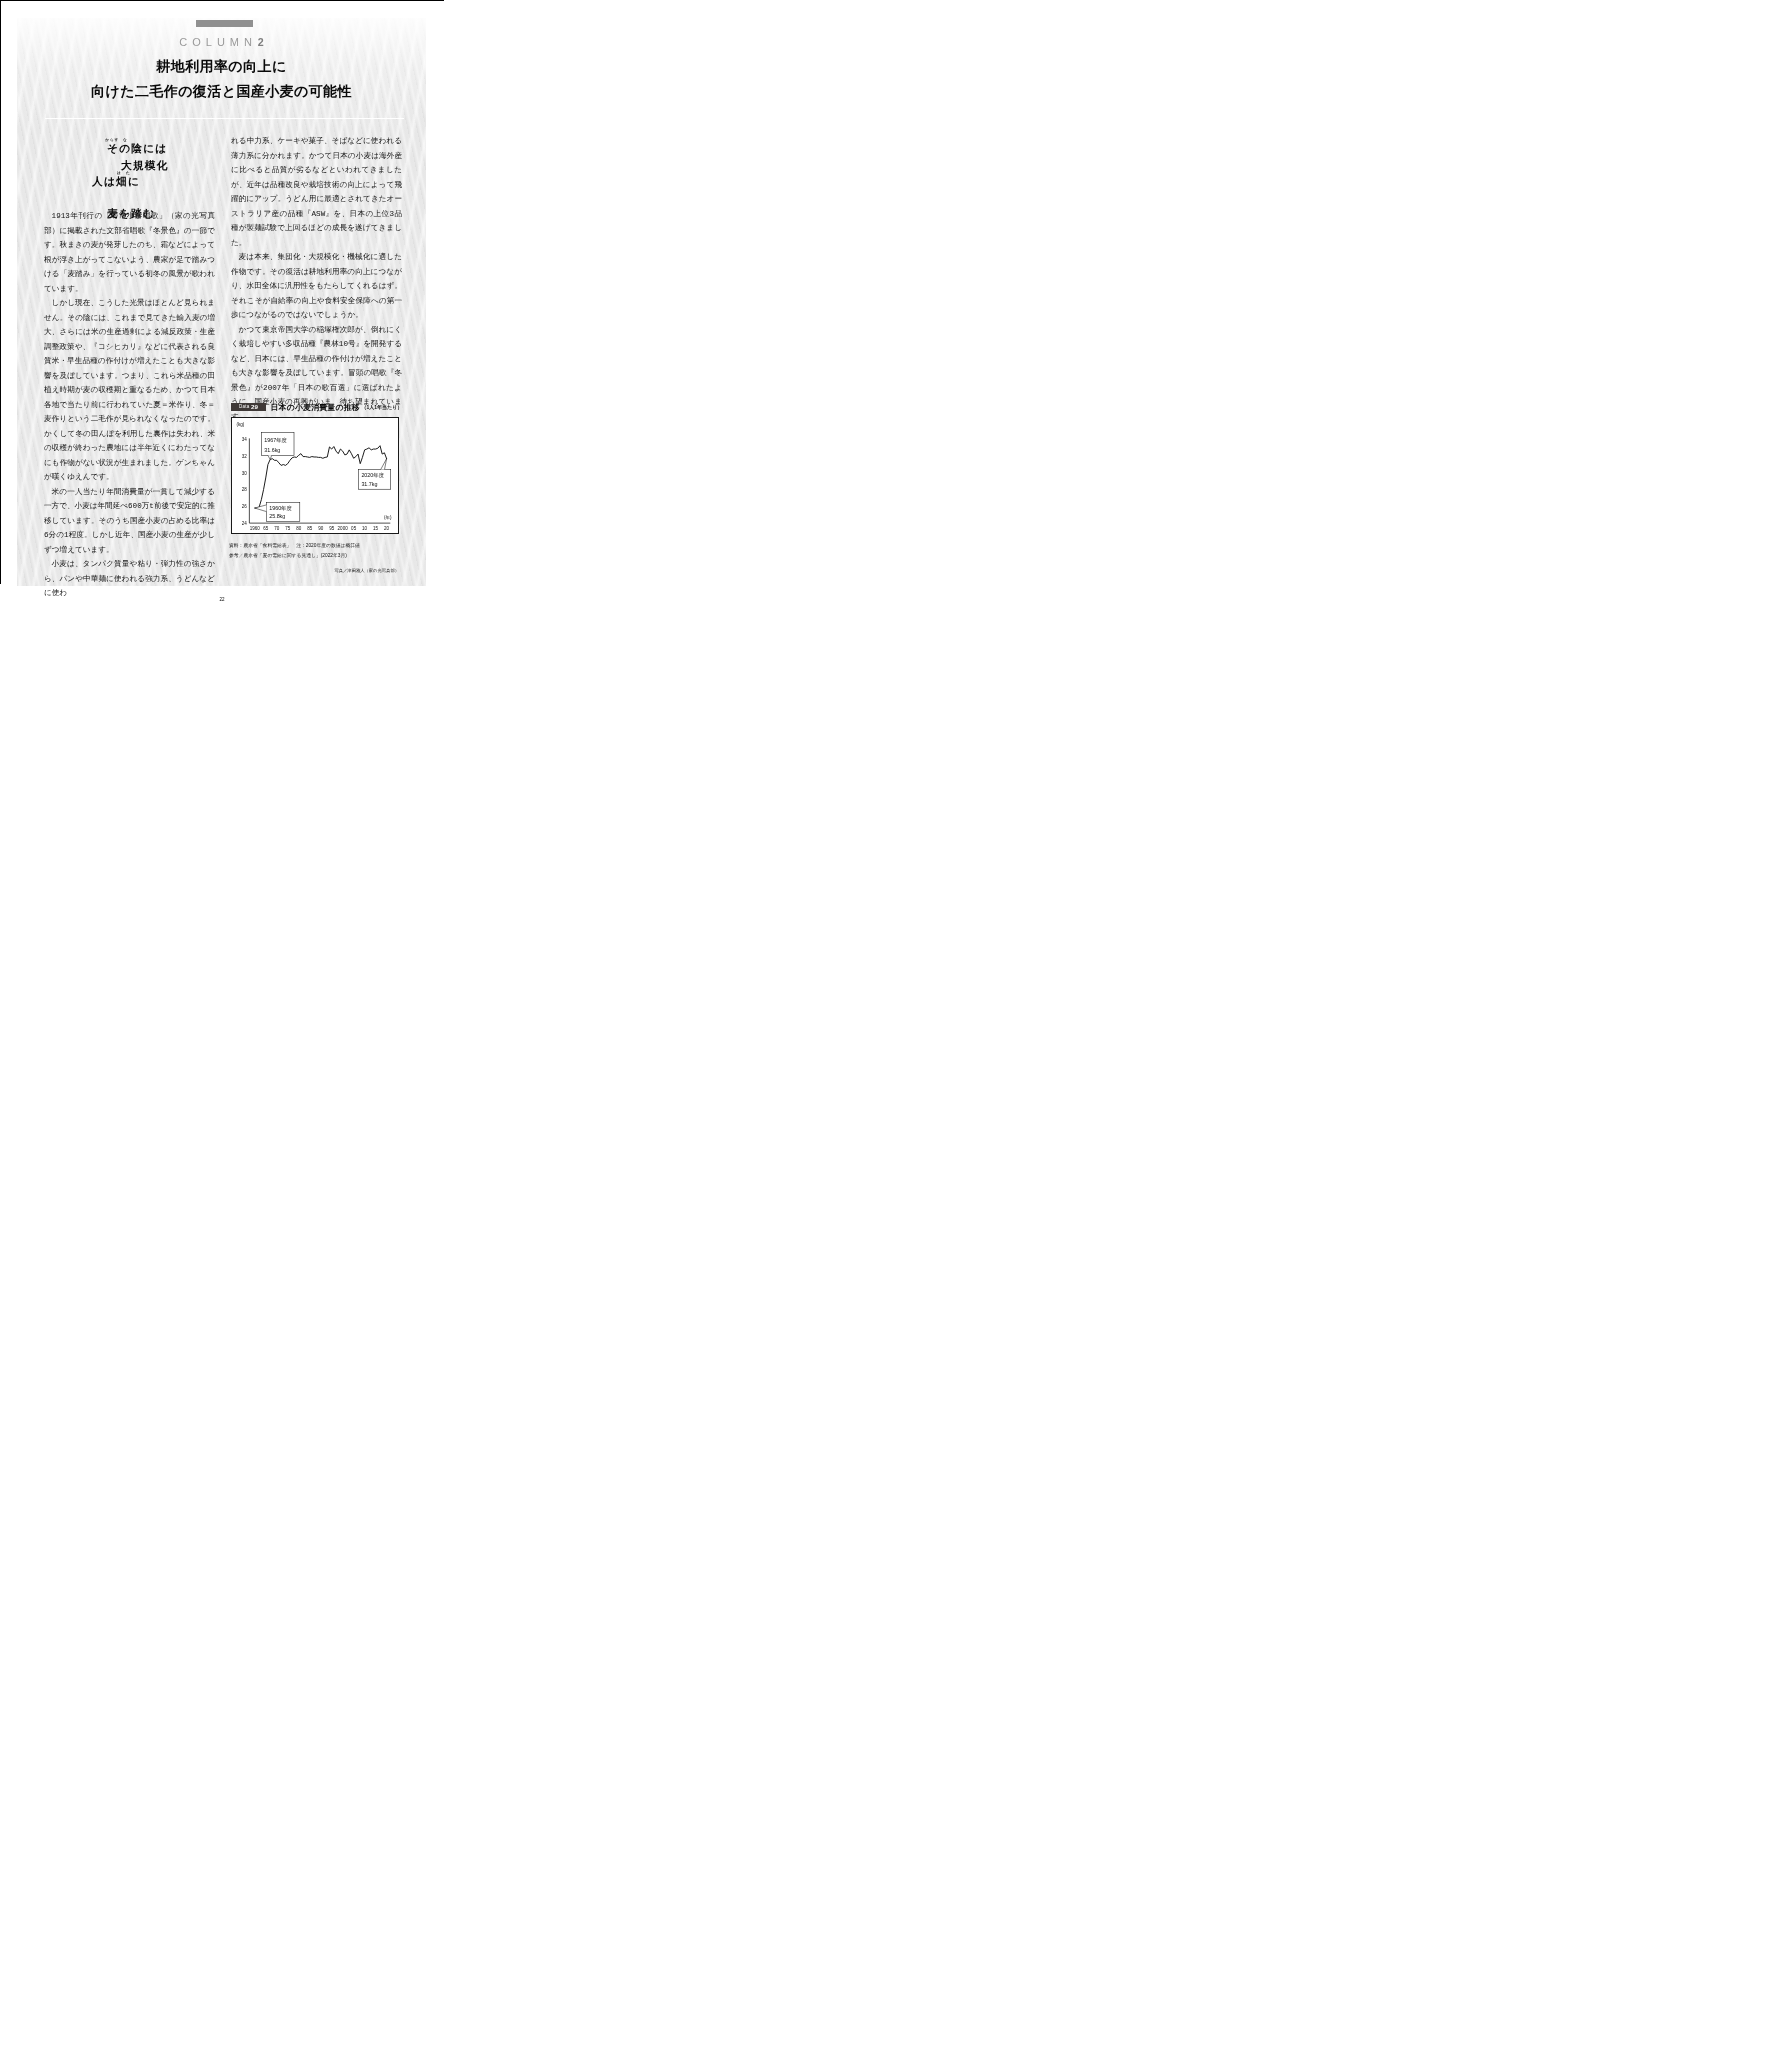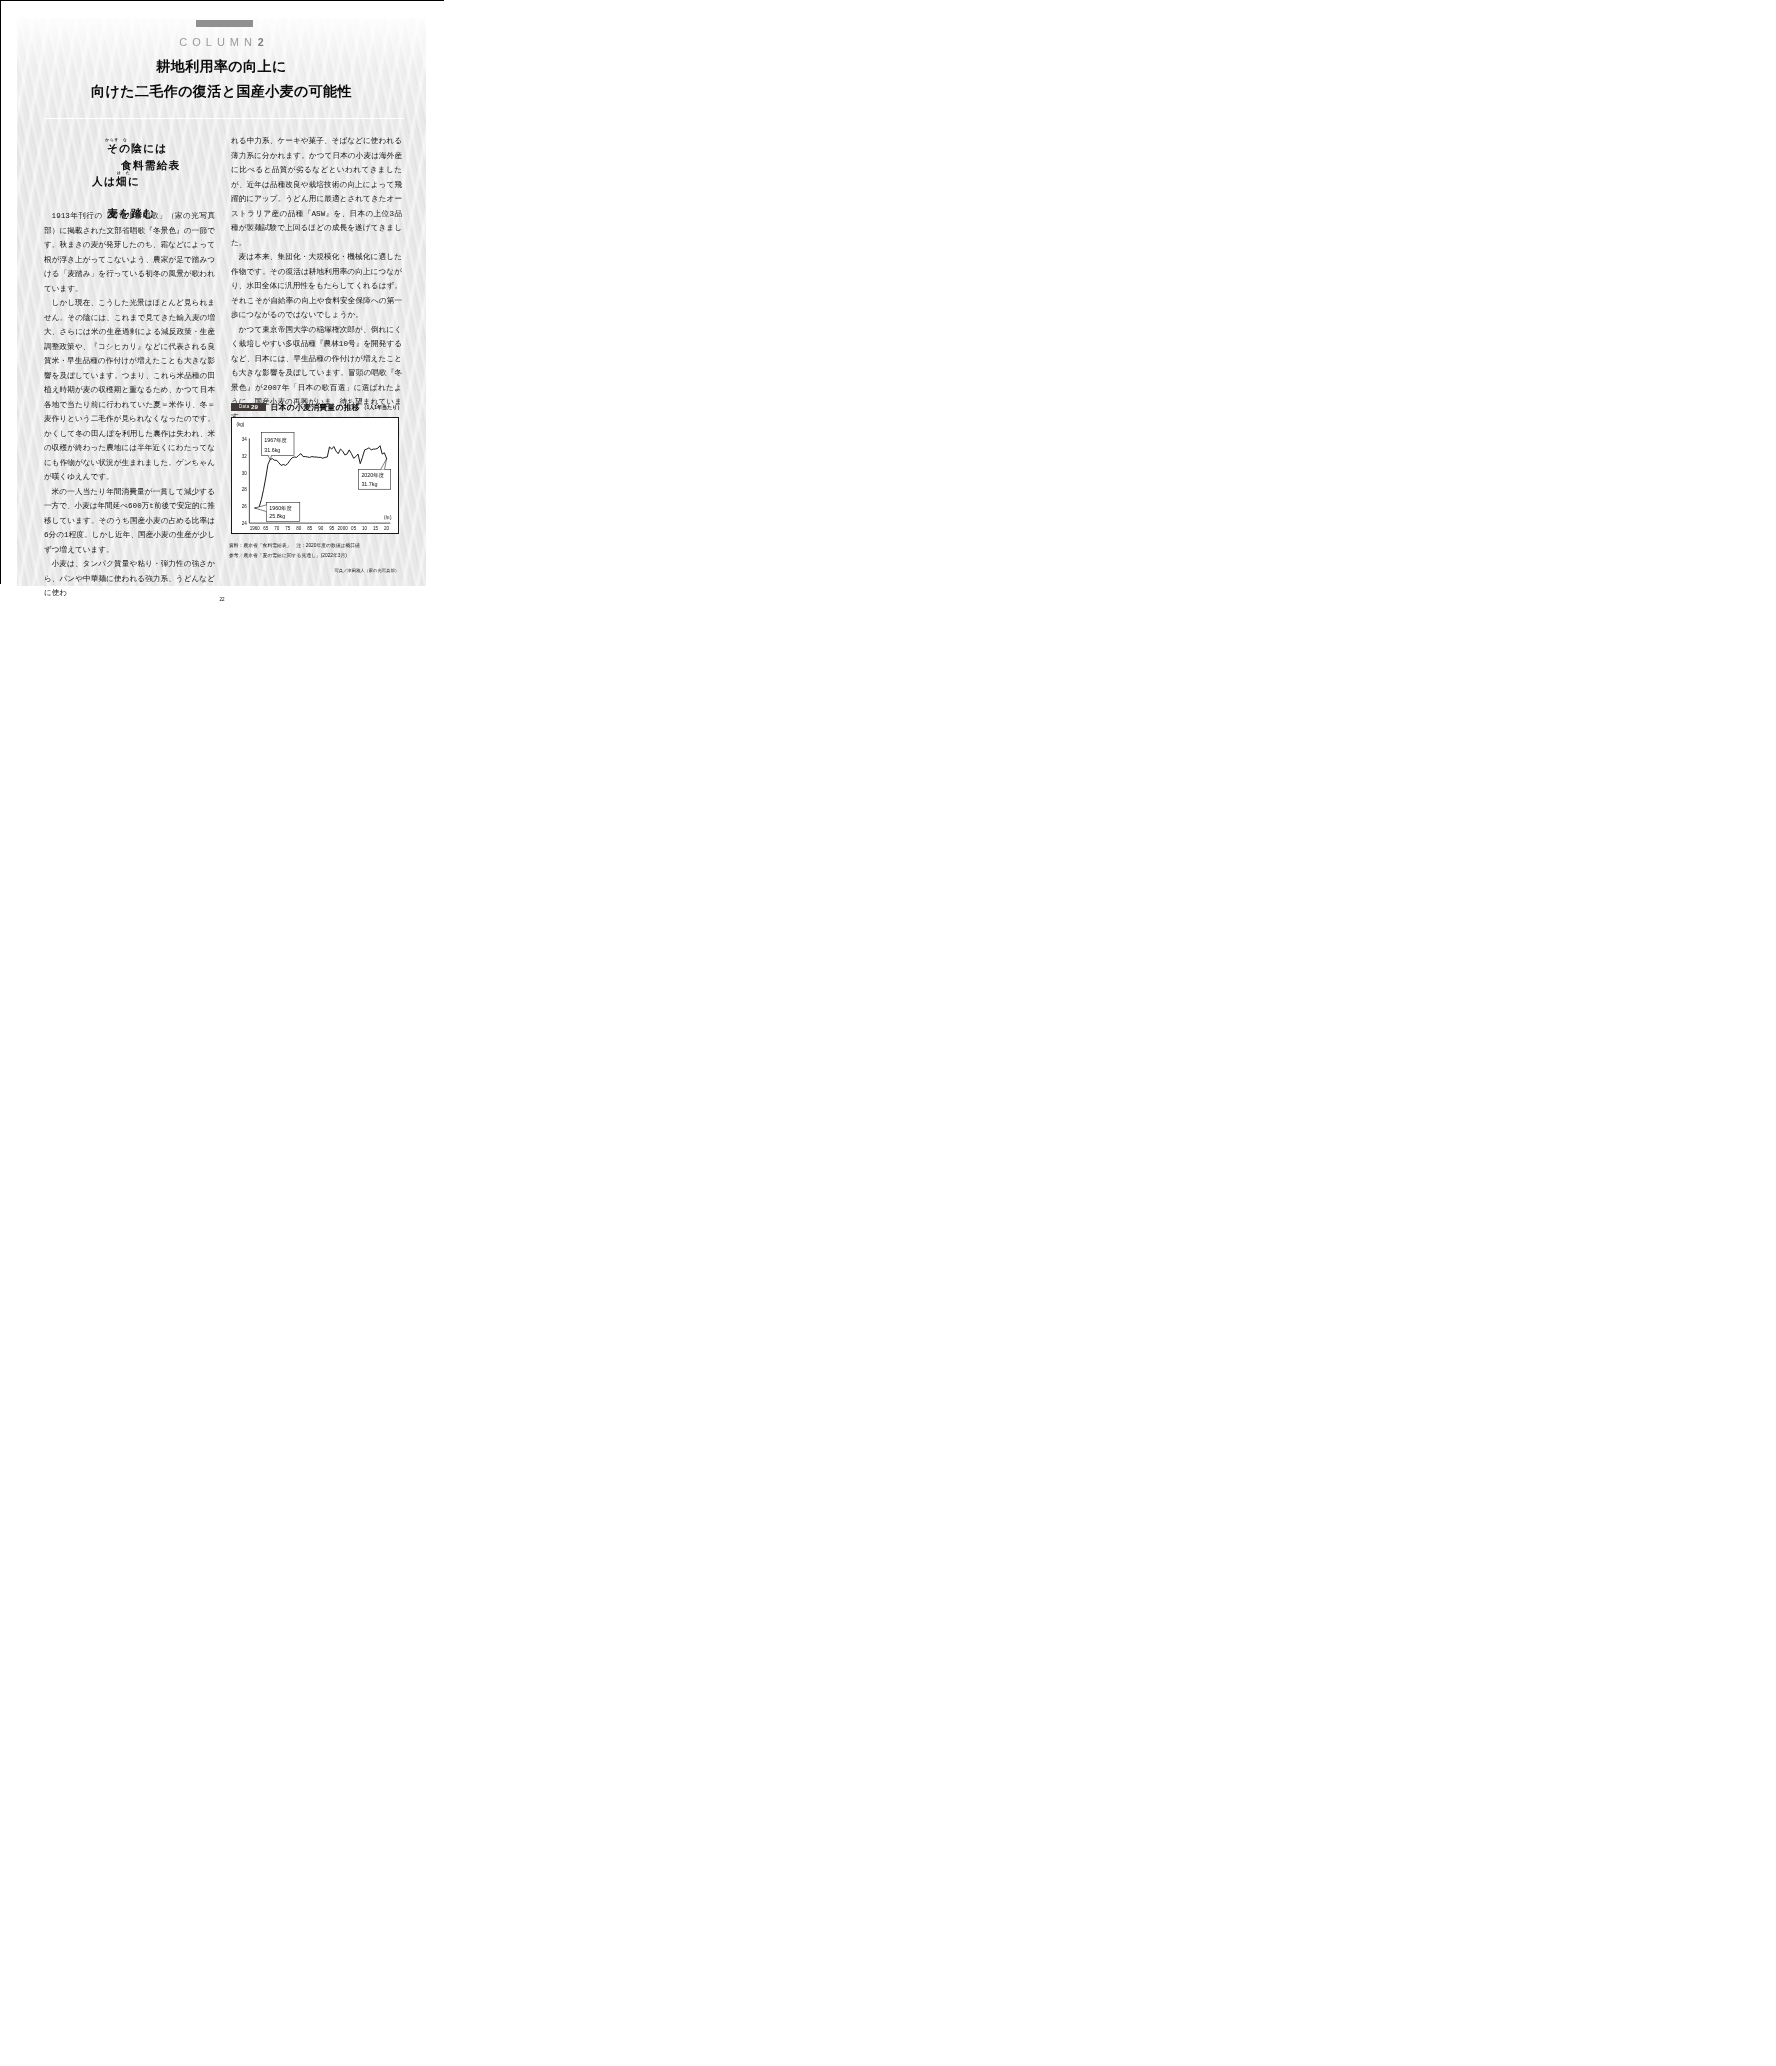--- a/index.html
+++ b/index.html
@@ -73,21 +73,21 @@
 
   <div class="rule"></div>
 
   <div>
     <div class="poem-line l1">
       <span class="furi f-karasu">からす</span>
       <span class="furi f-na">な</span>
       <span>その陰には</span>
     </div>
     <div class="poem-line l2">
-      <span>食料需給表</span>
+      <span>大規模化</span>
     </div>
     <div class="poem-line l3">
       <span class="furi f-hata">は た</span>
       <span>人は畑に</span>
     </div>
     <div class="poem-line l4">
       <span>麦を踏む</span>
     </div>
   </div>
 

